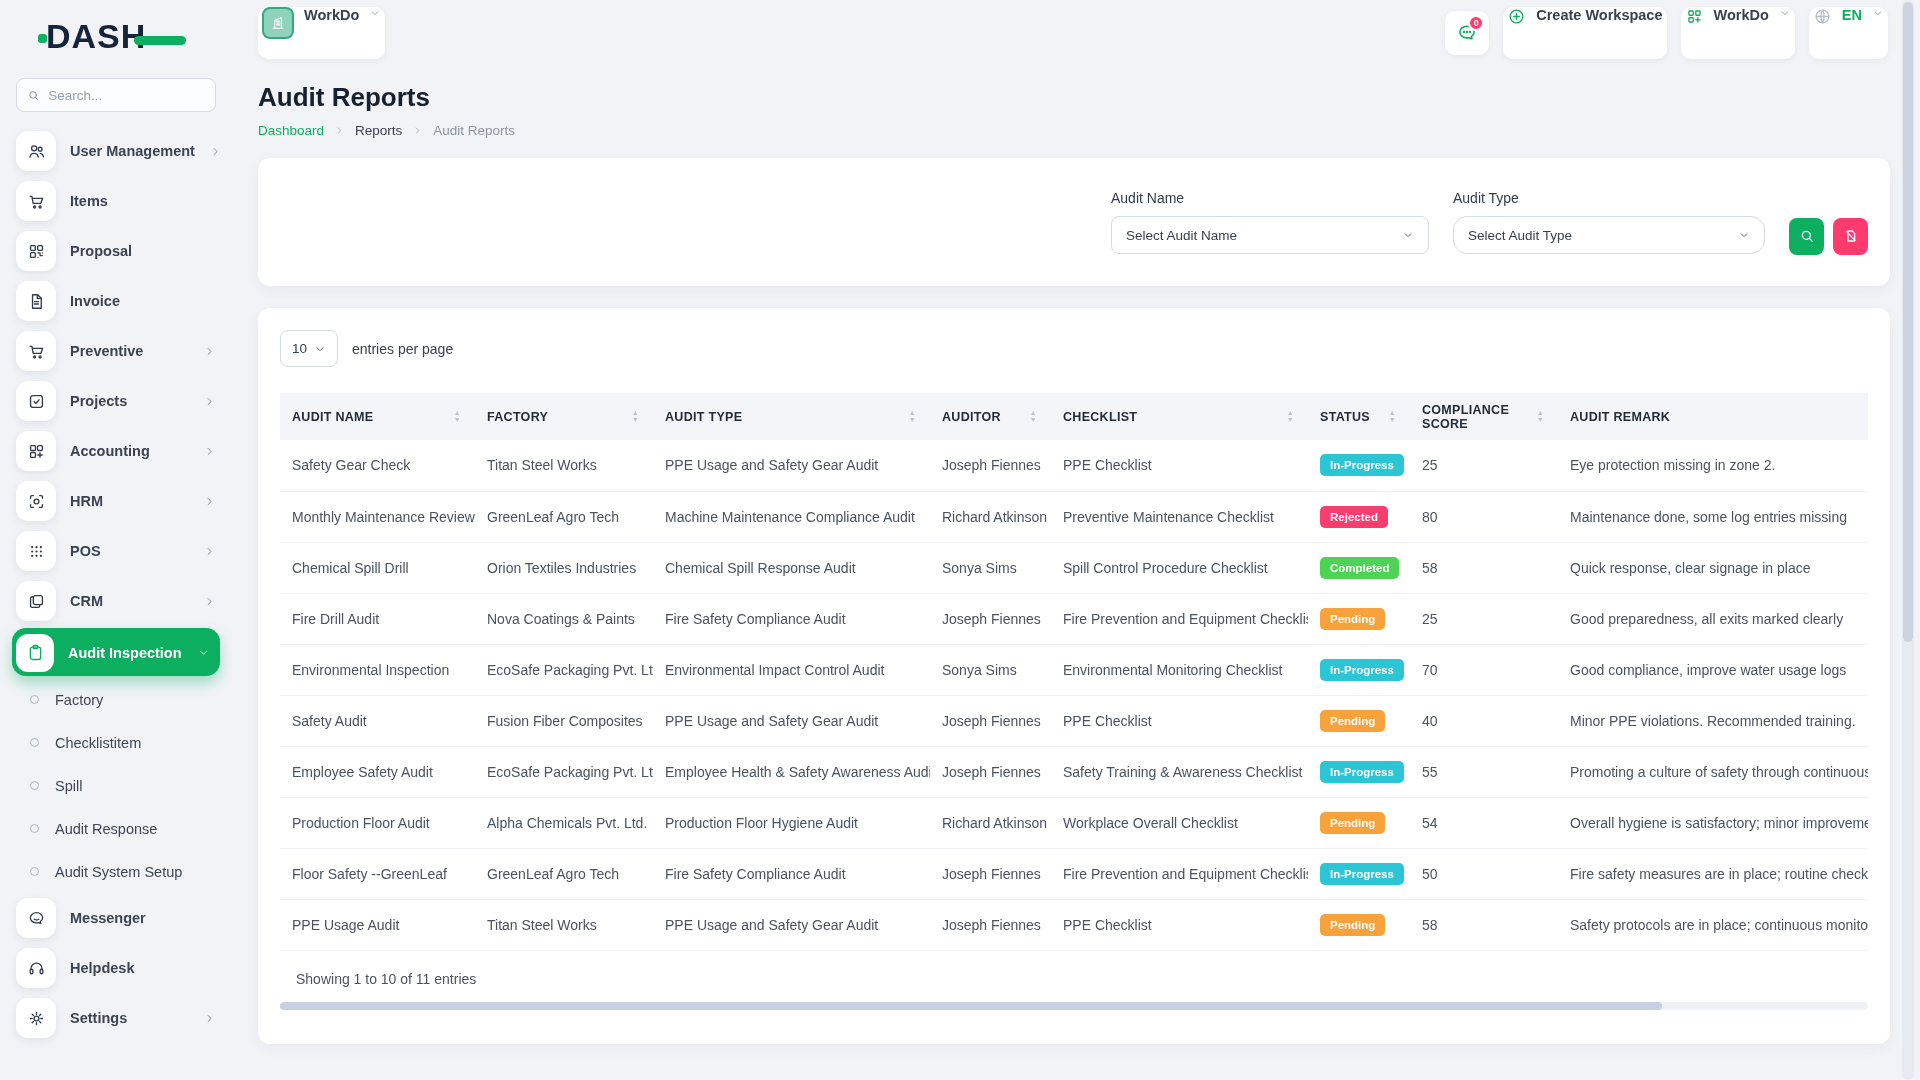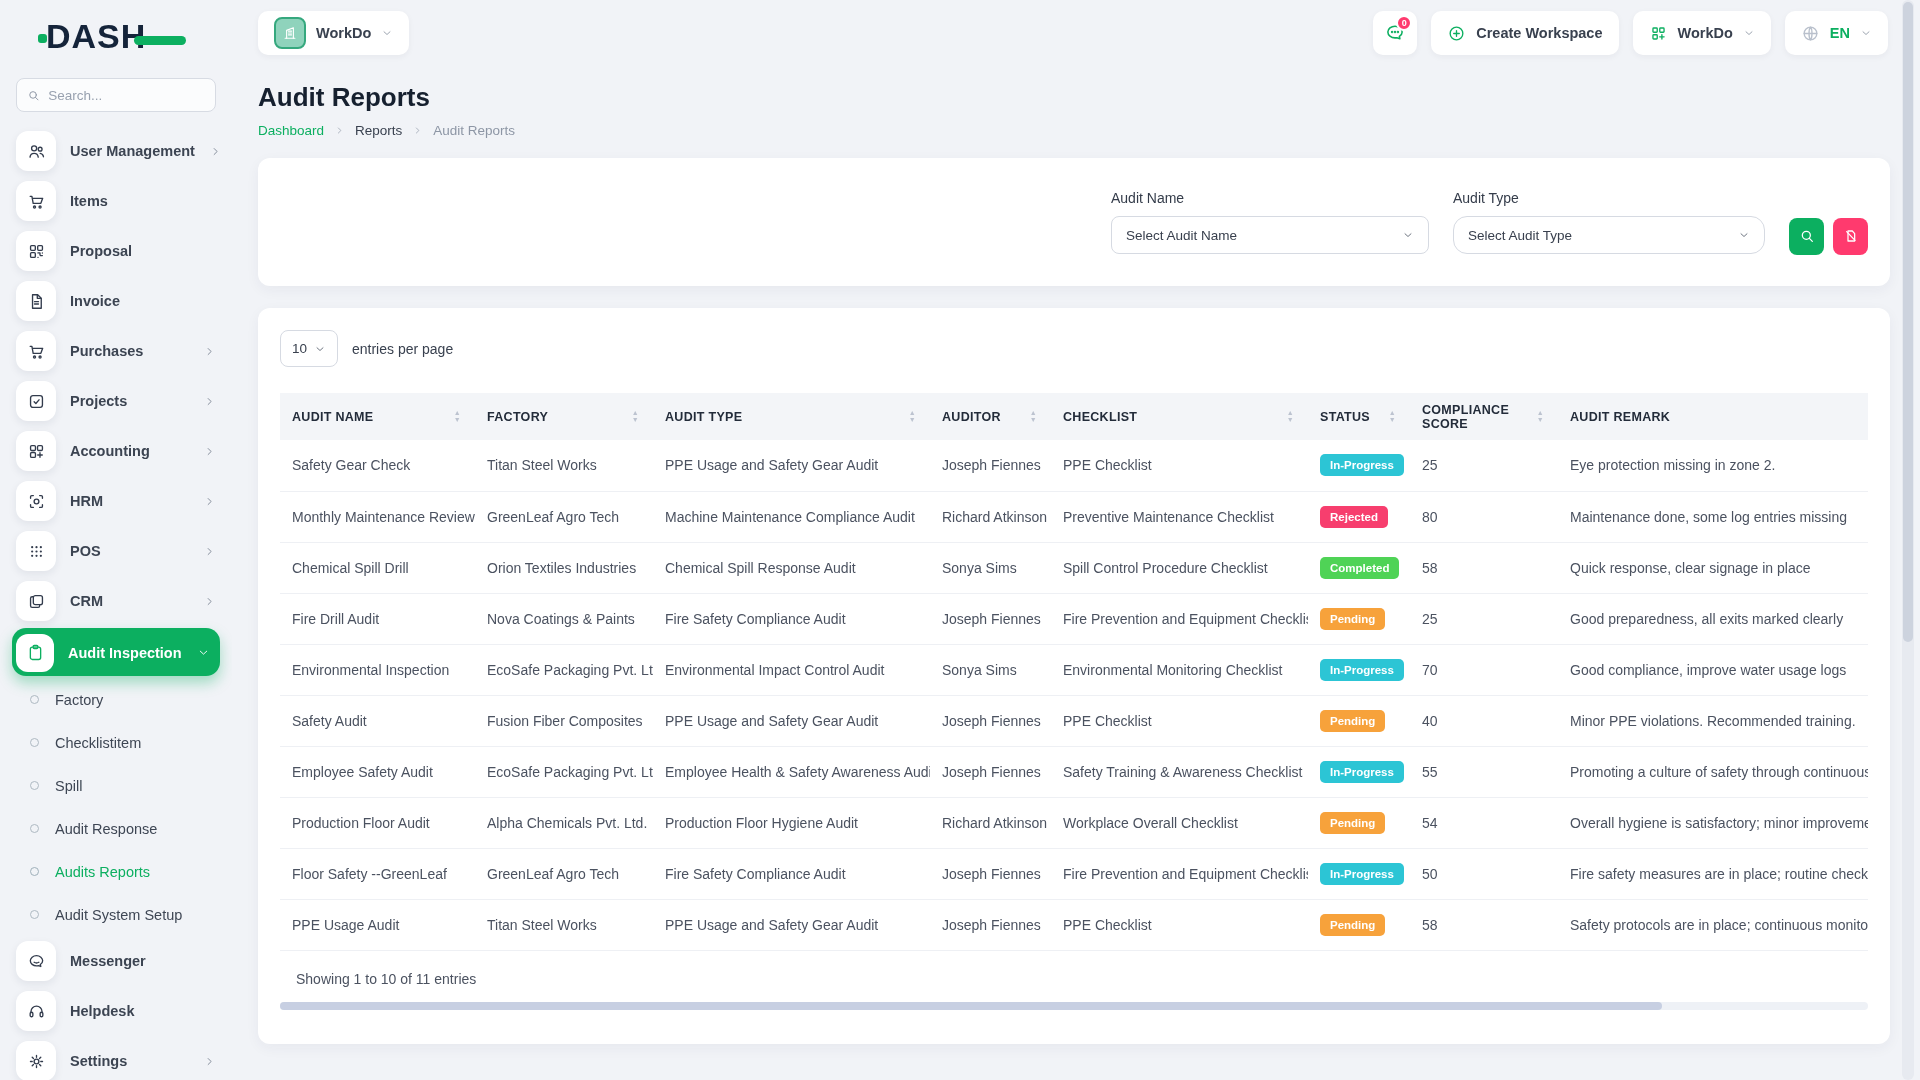--- a/index.html
+++ b/index.html
@@ -33,21 +33,21 @@
   .mitem.active-pill .mchev { color:#fff; }
   .sitem { display:flex; align-items:center; gap:16px; height:43px; padding-left:14px; cursor:pointer; color:#3e4654; }
   .sbullet { width:9px; height:9px; border-radius:50%; border:1.6px solid #aeb9c2; flex:0 0 auto; }
   .sitem .slabel { font-size:14.5px; font-weight:500; white-space:nowrap; }
   .sitem.active { color:#0caf60; }
   .sitem.active .sbullet { border-color:#9fb0ba; }
 
   
   .main { position:absolute; left:232px; top:0; width:1656px; height:1080px; padding:8px 0 0 26px; }
   .topbar { display:flex; align-items:center; justify-content:space-between; height:50px; }
-  .tbtn { display:flex; align-items:center; gap:10px; height:44px; background:#fff; border:0; border-radius:10px; padding:0 16px; font-family:inherit; font-size:14.5px; font-weight:600; color:#39414f; cursor:pointer; box-shadow:0 2px 6px rgba(30,41,64,.05); }
+  .tbtn { display:flex; gap:10px; height:52px; background:#fff; border:0; border-radius:10px; padding:0 4px; font-family:inherit; font-size:14.5px; font-weight:600; color:#39414f; cursor:pointer; box-shadow:0 2px 6px rgba(30,41,64,.05); }
   .tbtn .chev { color:#8a93a2; display:flex; }
   .tbtn .chev svg { width:12px; height:12px; }
   .ws-tile { width:32px; height:32px; border-radius:8px; background:#8fd3bc; border:2px solid #35a87e; color:#ffffff; display:flex; align-items:center; justify-content:center; }
   .ws-tile svg { width:18px; height:18px; stroke-width:1.5; }
   .topbar-right { display:flex; align-items:center; gap:14px; }
   .icon-btn { position:relative; width:44px; height:44px; display:flex; align-items:center; justify-content:center; padding:0; }
   .icon-btn .msg { color:#0caf60; width:22px; height:22px; }
   .badge-dot { position:absolute; top:4px; right:5px; min-width:16px; height:16px; border-radius:8px; background:#ff3a6e; color:#fff; font-size:9px; font-weight:700; display:flex; align-items:center; justify-content:center; border:2px solid #fff; }
   .green-ic { color:#0caf60; display:flex; }
   .green-ic svg { width:19px; height:19px; }
@@ -166,21 +166,21 @@
           <span class="mlabel">Invoice</span>
         </div>
         <div class="mitem">
           <span class="mtile">
             <svg class="ic " viewBox="0 0 24 24">
               <circle cx="9.5" cy="19" r="1.3"></circle>
               <circle cx="16.5" cy="19" r="1.3"></circle>
               <path d="M4 5.5h2.2l1.6 8.8h9.7L19.8 8H7.3"></path>
             </svg>
           </span>
-          <span class="mlabel">Purchases</span>
+          <span class="mlabel">Preventive</span>
           <span class="mchev">
             <svg class="ic " viewBox="0 0 24 24">
               <path d="M9.5 6.5L15 12l-5.5 5.5"></path>
             </svg>
           </span>
         </div>
         <div class="mitem">
           <span class="mtile">
             <svg class="ic " viewBox="0 0 24 24">
               <rect x="4.5" y="4.5" width="15" height="15" rx="3"></rect>
@@ -283,24 +283,20 @@
           <span class="sbullet"></span>
           <span class="slabel">Checklistitem</span>
         </div>
         <div class="sitem">
           <span class="sbullet"></span>
           <span class="slabel">Spill</span>
         </div>
         <div class="sitem">
           <span class="sbullet"></span>
           <span class="slabel">Audit Response</span>
-        </div>
-        <div class="sitem active">
-          <span class="sbullet"></span>
-          <span class="slabel">Audits Reports</span>
         </div>
         <div class="sitem">
           <span class="sbullet"></span>
           <span class="slabel">Audit System Setup</span>
         </div>
         <div class="mitem">
           <span class="mtile">
             <svg class="ic " viewBox="0 0 24 24">
               <path d="M12 4.6c-4.3 0-7.8 2.9-7.8 6.5 0 3.6 3.5 6.4 7.8 6.4.8 0 1.5-.1 2.2-.3l3.2 1.1-.6-2.5c1.9-1.2 3-2.9 3-4.7 0-3.6-3.5-6.5-7.8-6.5z"></path>
               <path d="M9 13c1.8 1.1 4.2 1.1 6 0"></path>

